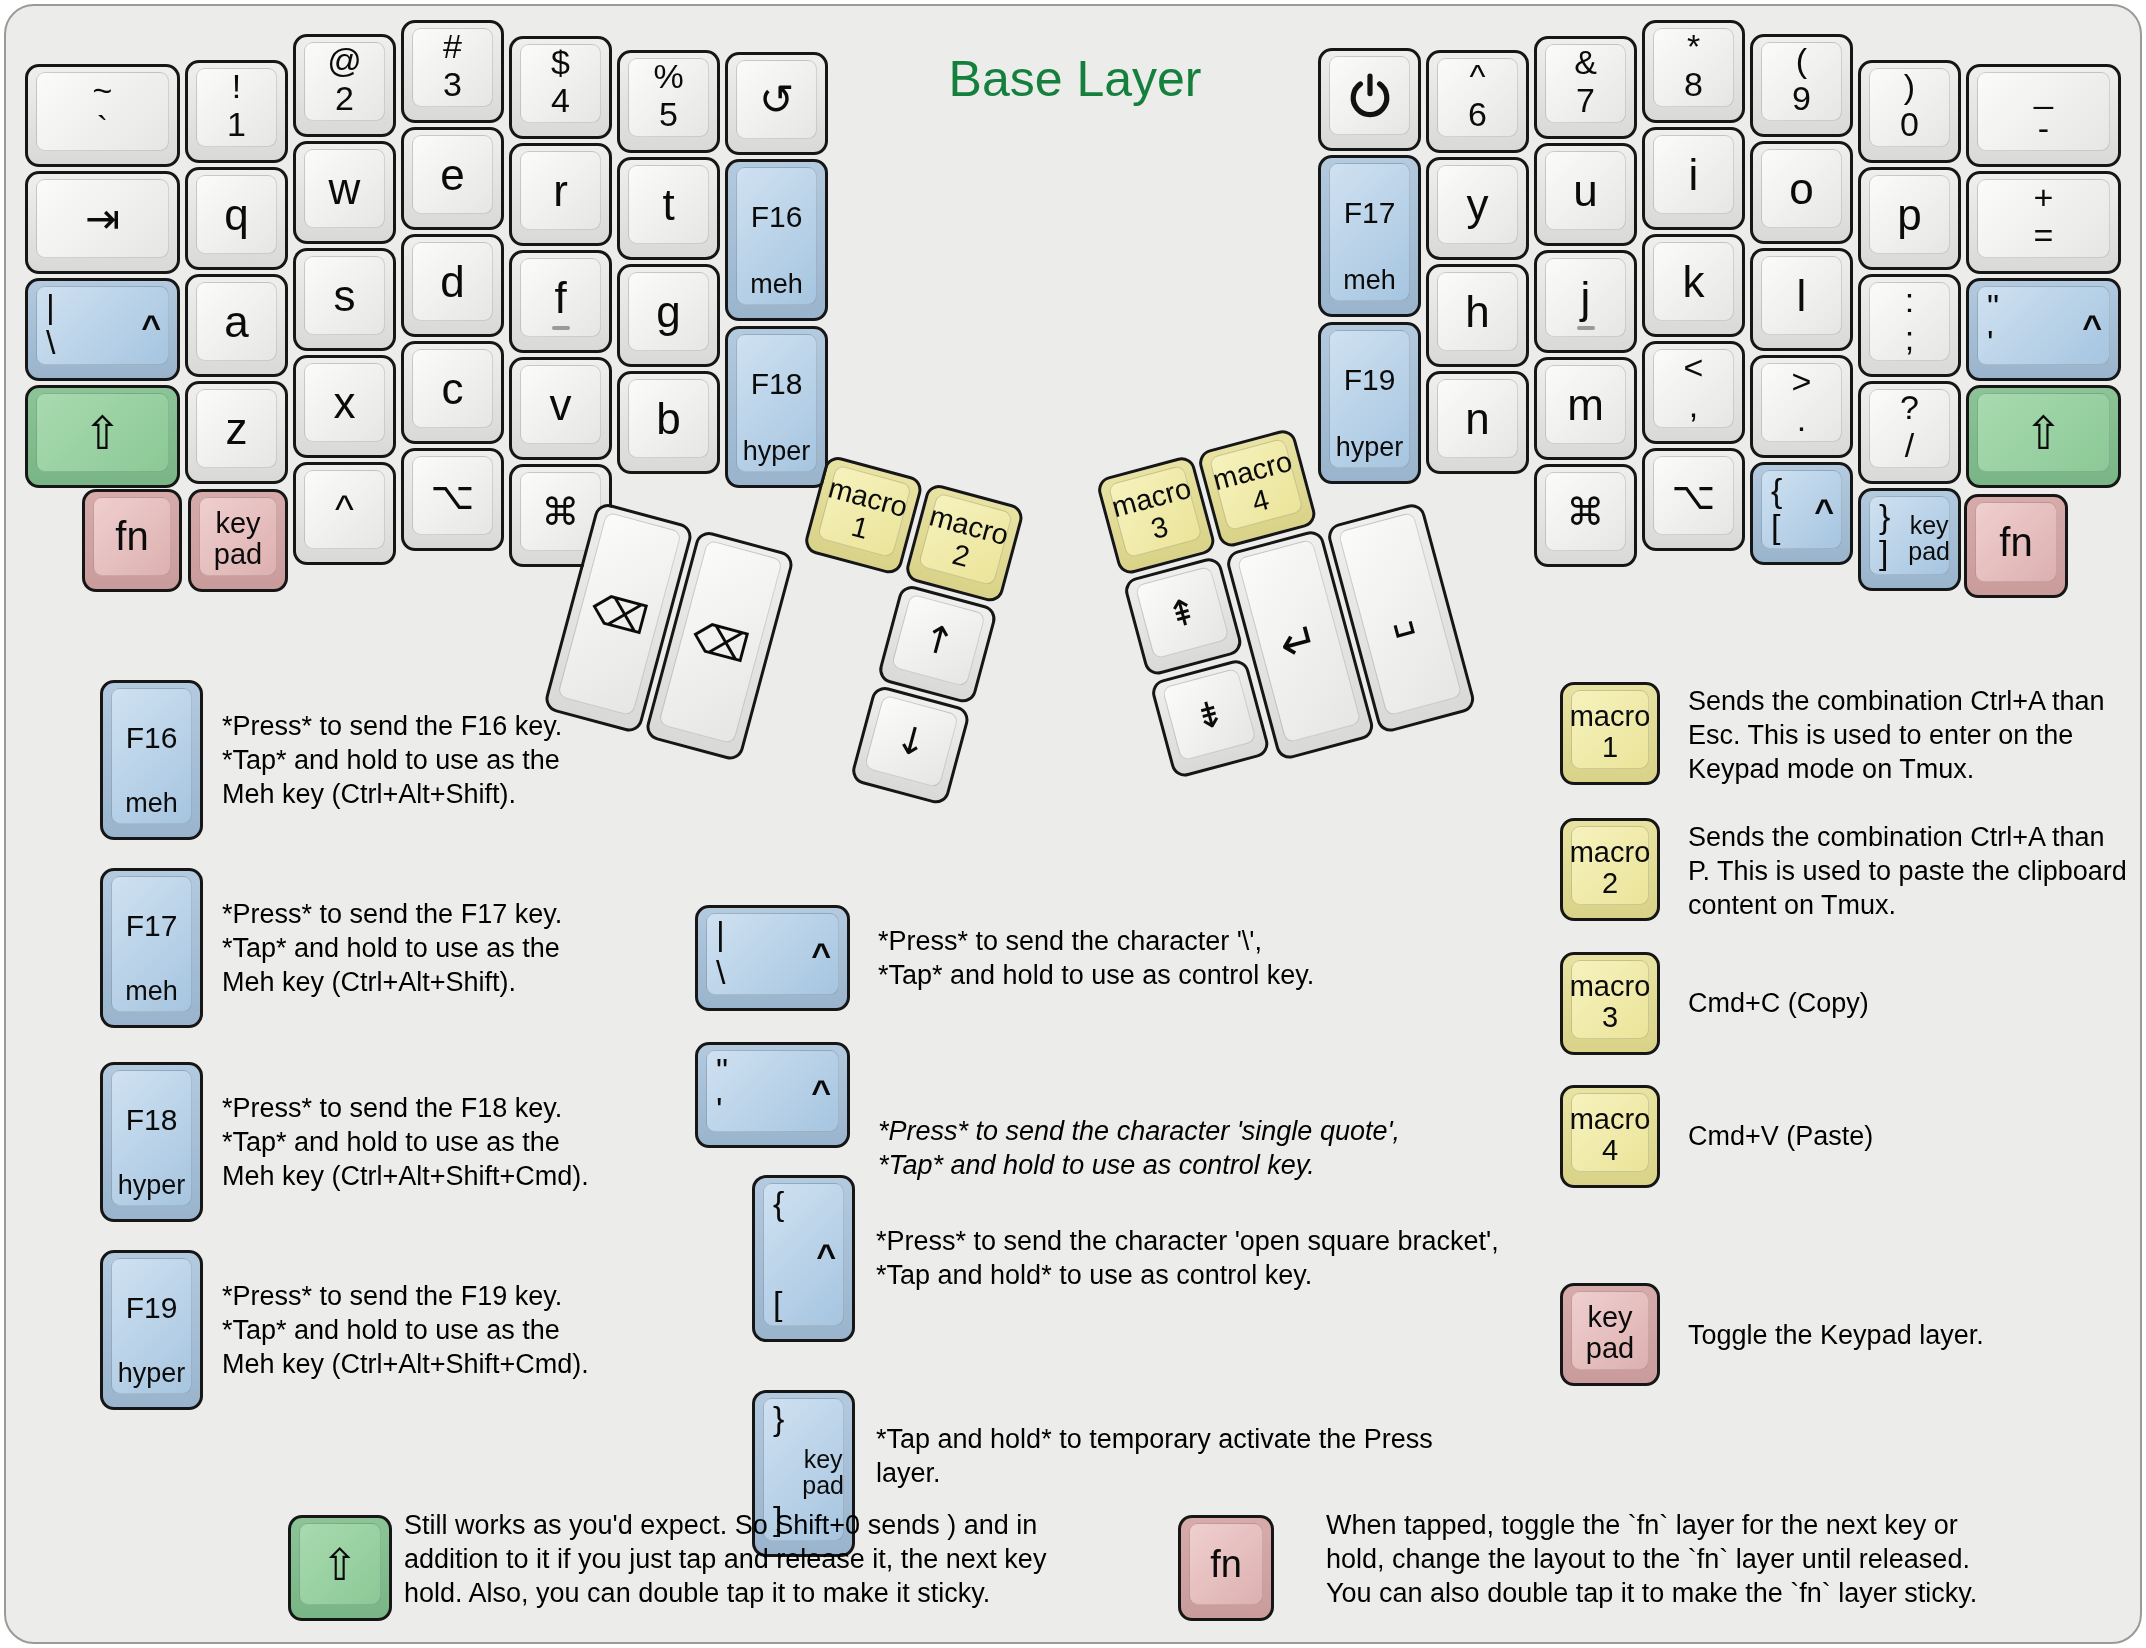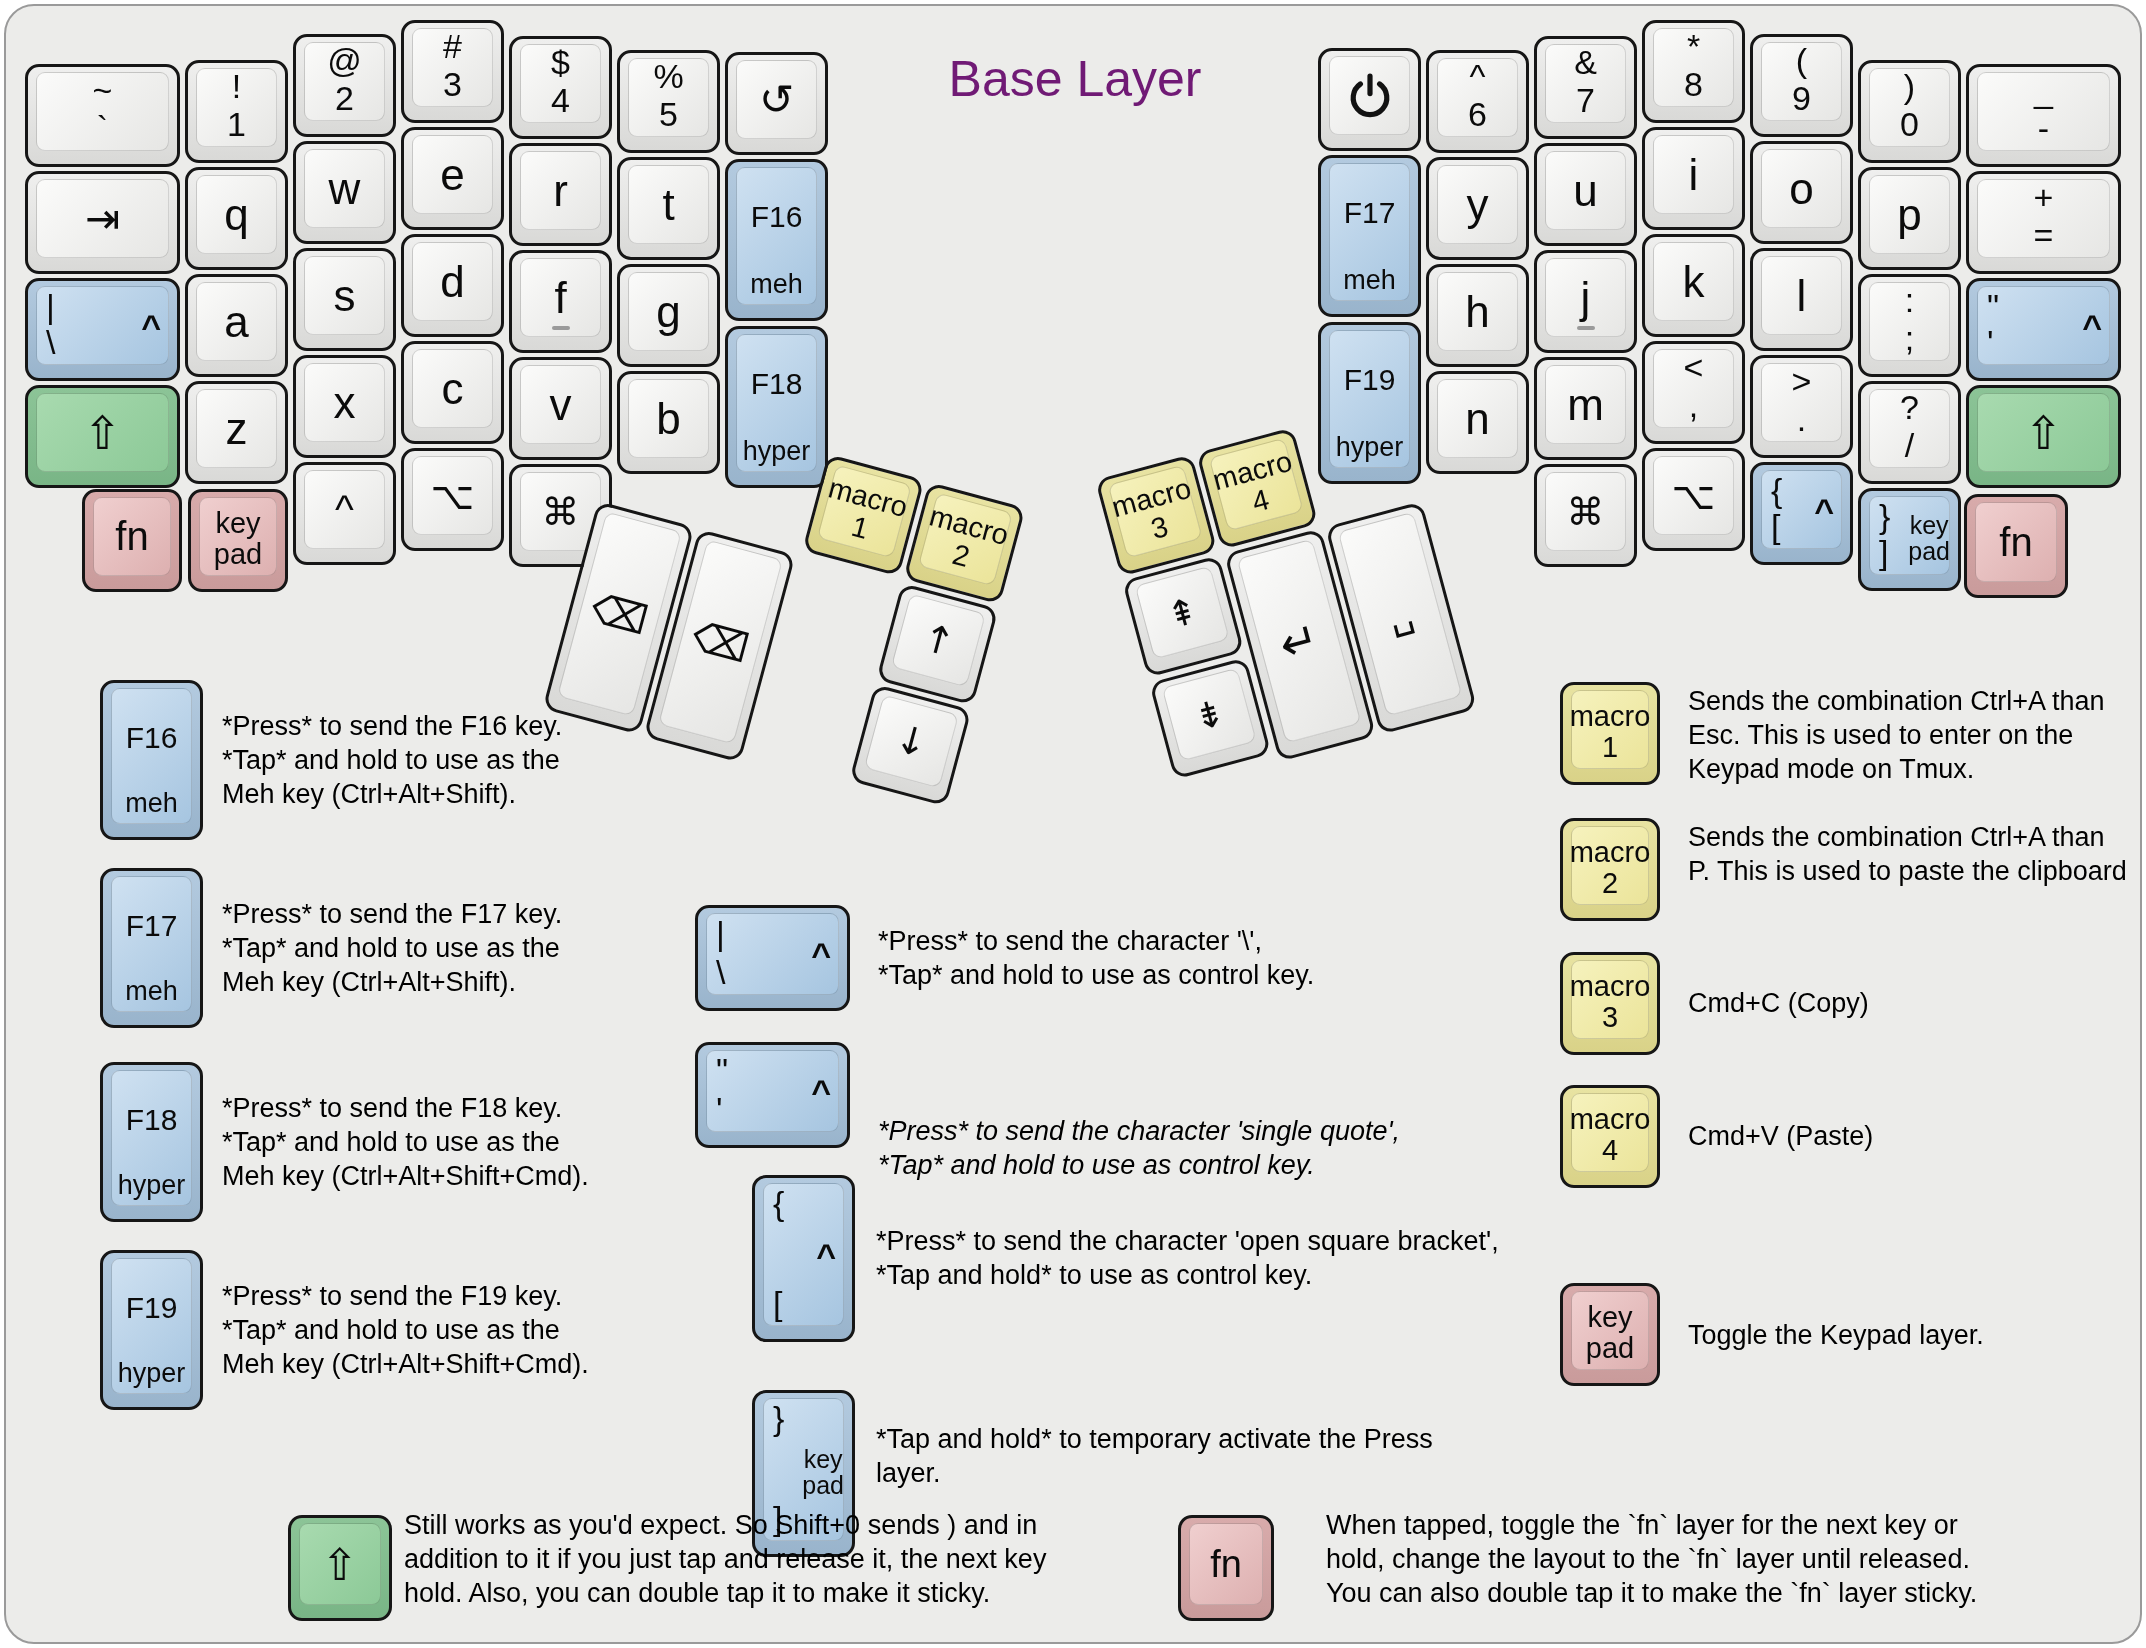--- a/index.html
+++ b/index.html
@@ -37,21 +37,21 @@
   .lab-sub{left:0;right:0;bottom:18px;text-align:center;font-size:27px;}
   .lab-lines{left:0;right:0;top:50%;transform:translateY(-54%);text-align:center;
              font-size:29px;line-height:31px;}
   .lab-rlines{right:8px;top:50%;transform:translateY(-54%);text-align:center;
               font-size:25px;line-height:26px;}
   .homing-bar{position:absolute;left:50%;transform:translateX(-50%);bottom:20px;width:18px;height:4px;
               background:#9a9a9a;border-radius:2px;}
 
   .textblock{position:absolute;color:#000;font-size:27px;line-height:34px;white-space:nowrap;}
   #page-title{position:absolute;left:880px;top:50px;width:390px;text-align:center;
-              font-size:50px;color:#701a75;}
+              font-size:50px;color:#15803d;}
   .power-svg{display:block;}
 </style>
 </head>
 <body>
 
 <div id="frame"></div>
 <div id="stage">
   <div id="page-title">Base Layer</div>
 <div class="key white" style="left: 25px; top: 64px; width: 155px; height: 103px;">
       <div class="cap"></div>
@@ -538,20 +538,21 @@
       <div>layer.</div>
     </div>
     <div class="textblock" style="left: 1688px; top: 684px;">
       <div>Sends the combination Ctrl+A than</div>
       <div>Esc. This is used to enter on the</div>
       <div>Keypad mode on Tmux.</div>
     </div>
     <div class="textblock" style="left: 1688px; top: 820px;">
       <div>Sends the combination Ctrl+A than</div>
       <div>P. This is used to paste the clipboard</div>
+      <div>content on Tmux.</div>
     </div>
     <div class="textblock" style="left: 1688px; top: 986px;">
       <div>Cmd+C (Copy)</div>
     </div>
     <div class="textblock" style="left: 1688px; top: 1119px;">
       <div>Cmd+V (Paste)</div>
     </div>
     <div class="textblock" style="left: 1688px; top: 1318px;">
       <div>Toggle the Keypad layer.</div>
     </div>

